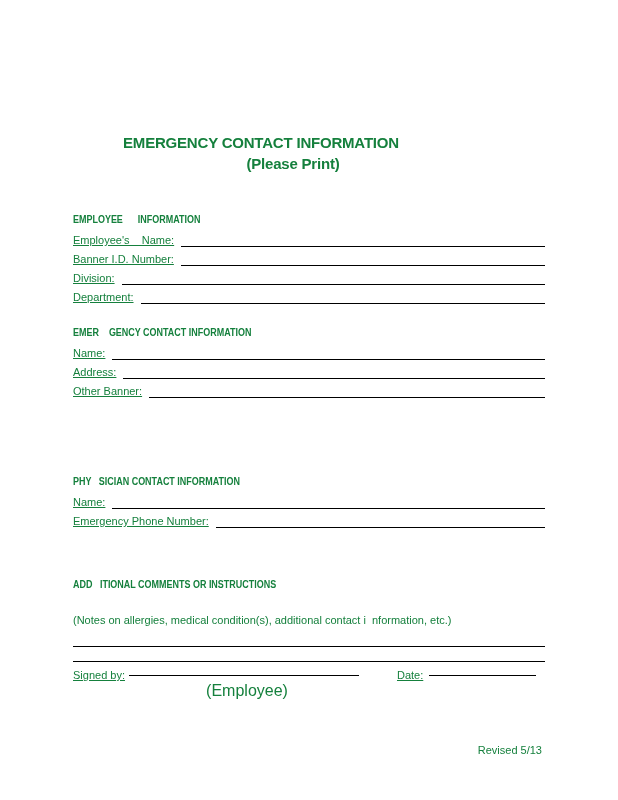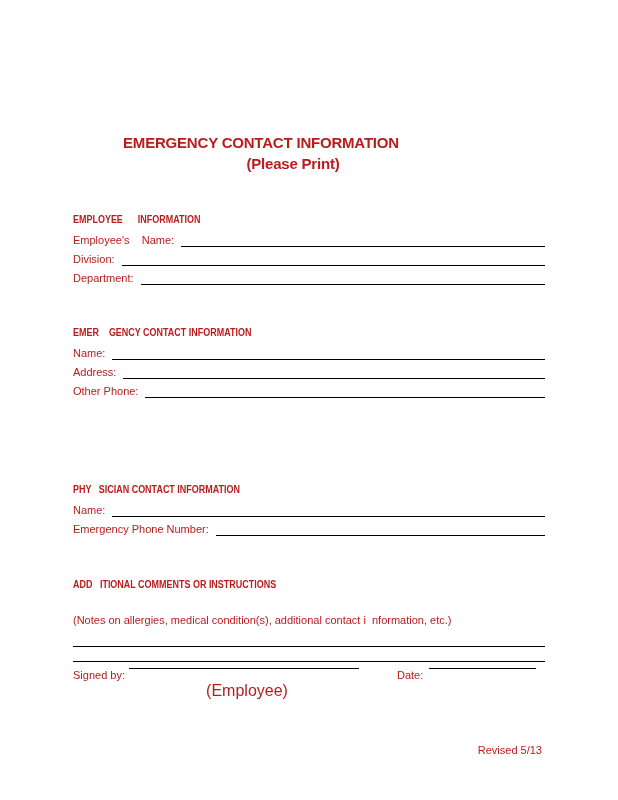--- a/index.html
+++ b/index.html
@@ -1,21 +1,21 @@
 <!DOCTYPE html>
 <html><head>
 <meta charset="utf-8">
 <style>
   html, body { margin: 0; padding: 0; background: #ffffff; }
   .page {
     position: relative;
     width: 618px;
     height: 800px;
     background: #ffffff;
-    color: #b91c1c;
+    color: #15803d;
     font-family: "Liberation Sans", sans-serif;
     overflow: hidden;
   }
   
   .title-block {
     position: absolute;
     top: 132px;
     left: 0;
     width: 618px;
     text-align: center;
@@ -28,21 +28,21 @@
   .title-l2 { position: relative; left: -16px; }
 
   
   .content {
     position: absolute;
     left: 73px;
     width: 472px;
   }
   .sec1 { top: 209px; }
   .sec2 { top: 322px; }
-  .sec3 { top: 471px; margin-top: 8px; }
+  .sec3 { top: 471px; }
   .sec4 { top: 574px; }
   .sign-section { top: 668px; }
 
   .heading {
     display: inline-block;
     height: 13px;
     margin-bottom: 2px;
     font-weight: bold;
     font-size: 11.5px;
     line-height: 13px;
@@ -52,20 +52,21 @@
   }
   .row {
     display: flex;
     align-items: flex-end;
     height: 19px;
   }
   .lbl {
     font-size: 11px;
     line-height: 14px;
     white-space: pre;
+    text-decoration: underline;
   }
   .fill {
     flex: 1;
     height: 0;
     border-bottom: 1px solid #000000;
     margin-left: 7px;
   }
   .note {
     margin-top: 20px;
     font-size: 11px;
@@ -73,21 +74,21 @@
     white-space: pre;
   }
   .comment-line {
     border-bottom: 1px solid #000000;
   }
   .comment-line.first { height: 18px; }
   .comment-line.second { height: 14px; }
 
   .sign-row {
     display: flex;
-    align-items: flex-start;
+    align-items: center;
     height: 14px;
   }
   .sign-line {
     width: 230px;
     height: 0;
     border-bottom: 1px solid #000000;
     margin-left: 4px;
   }
   .date-lbl { margin-left: 38px; }
   .date-line {
@@ -122,41 +123,45 @@
     <div class="title-l2">(Please Print)</div>
   </div>
 
   <div class="content sec1">
     <span class="heading">EMPLOYEE      INFORMATION</span>
     <div class="row">
       <span class="lbl">Employee's    Name:</span>
       <span class="fill"></span>
     </div>
     <div class="row">
+      <span class="lbl">Banner I.D. Number:</span>
+      <span class="fill"></span>
+    </div>
+    <div class="row">
       <span class="lbl">Division:</span>
       <span class="fill"></span>
     </div>
     <div class="row">
       <span class="lbl">Department:</span>
       <span class="fill"></span>
     </div>
   </div>
 
   <div class="content sec2">
     <span class="heading">EMER    GENCY CONTACT INFORMATION</span>
     <div class="row">
       <span class="lbl">Name:</span>
       <span class="fill"></span>
     </div>
     <div class="row">
       <span class="lbl">Address:</span>
       <span class="fill"></span>
     </div>
     <div class="row">
-      <span class="lbl">Other Phone:</span>
+      <span class="lbl">Other Banner:</span>
       <span class="fill"></span>
     </div>
   </div>
 
   <div class="content sec3">
     <span class="heading">PHY   SICIAN CONTACT INFORMATION</span>
     <div class="row">
       <span class="lbl">Name:</span>
       <span class="fill"></span>
     </div>

